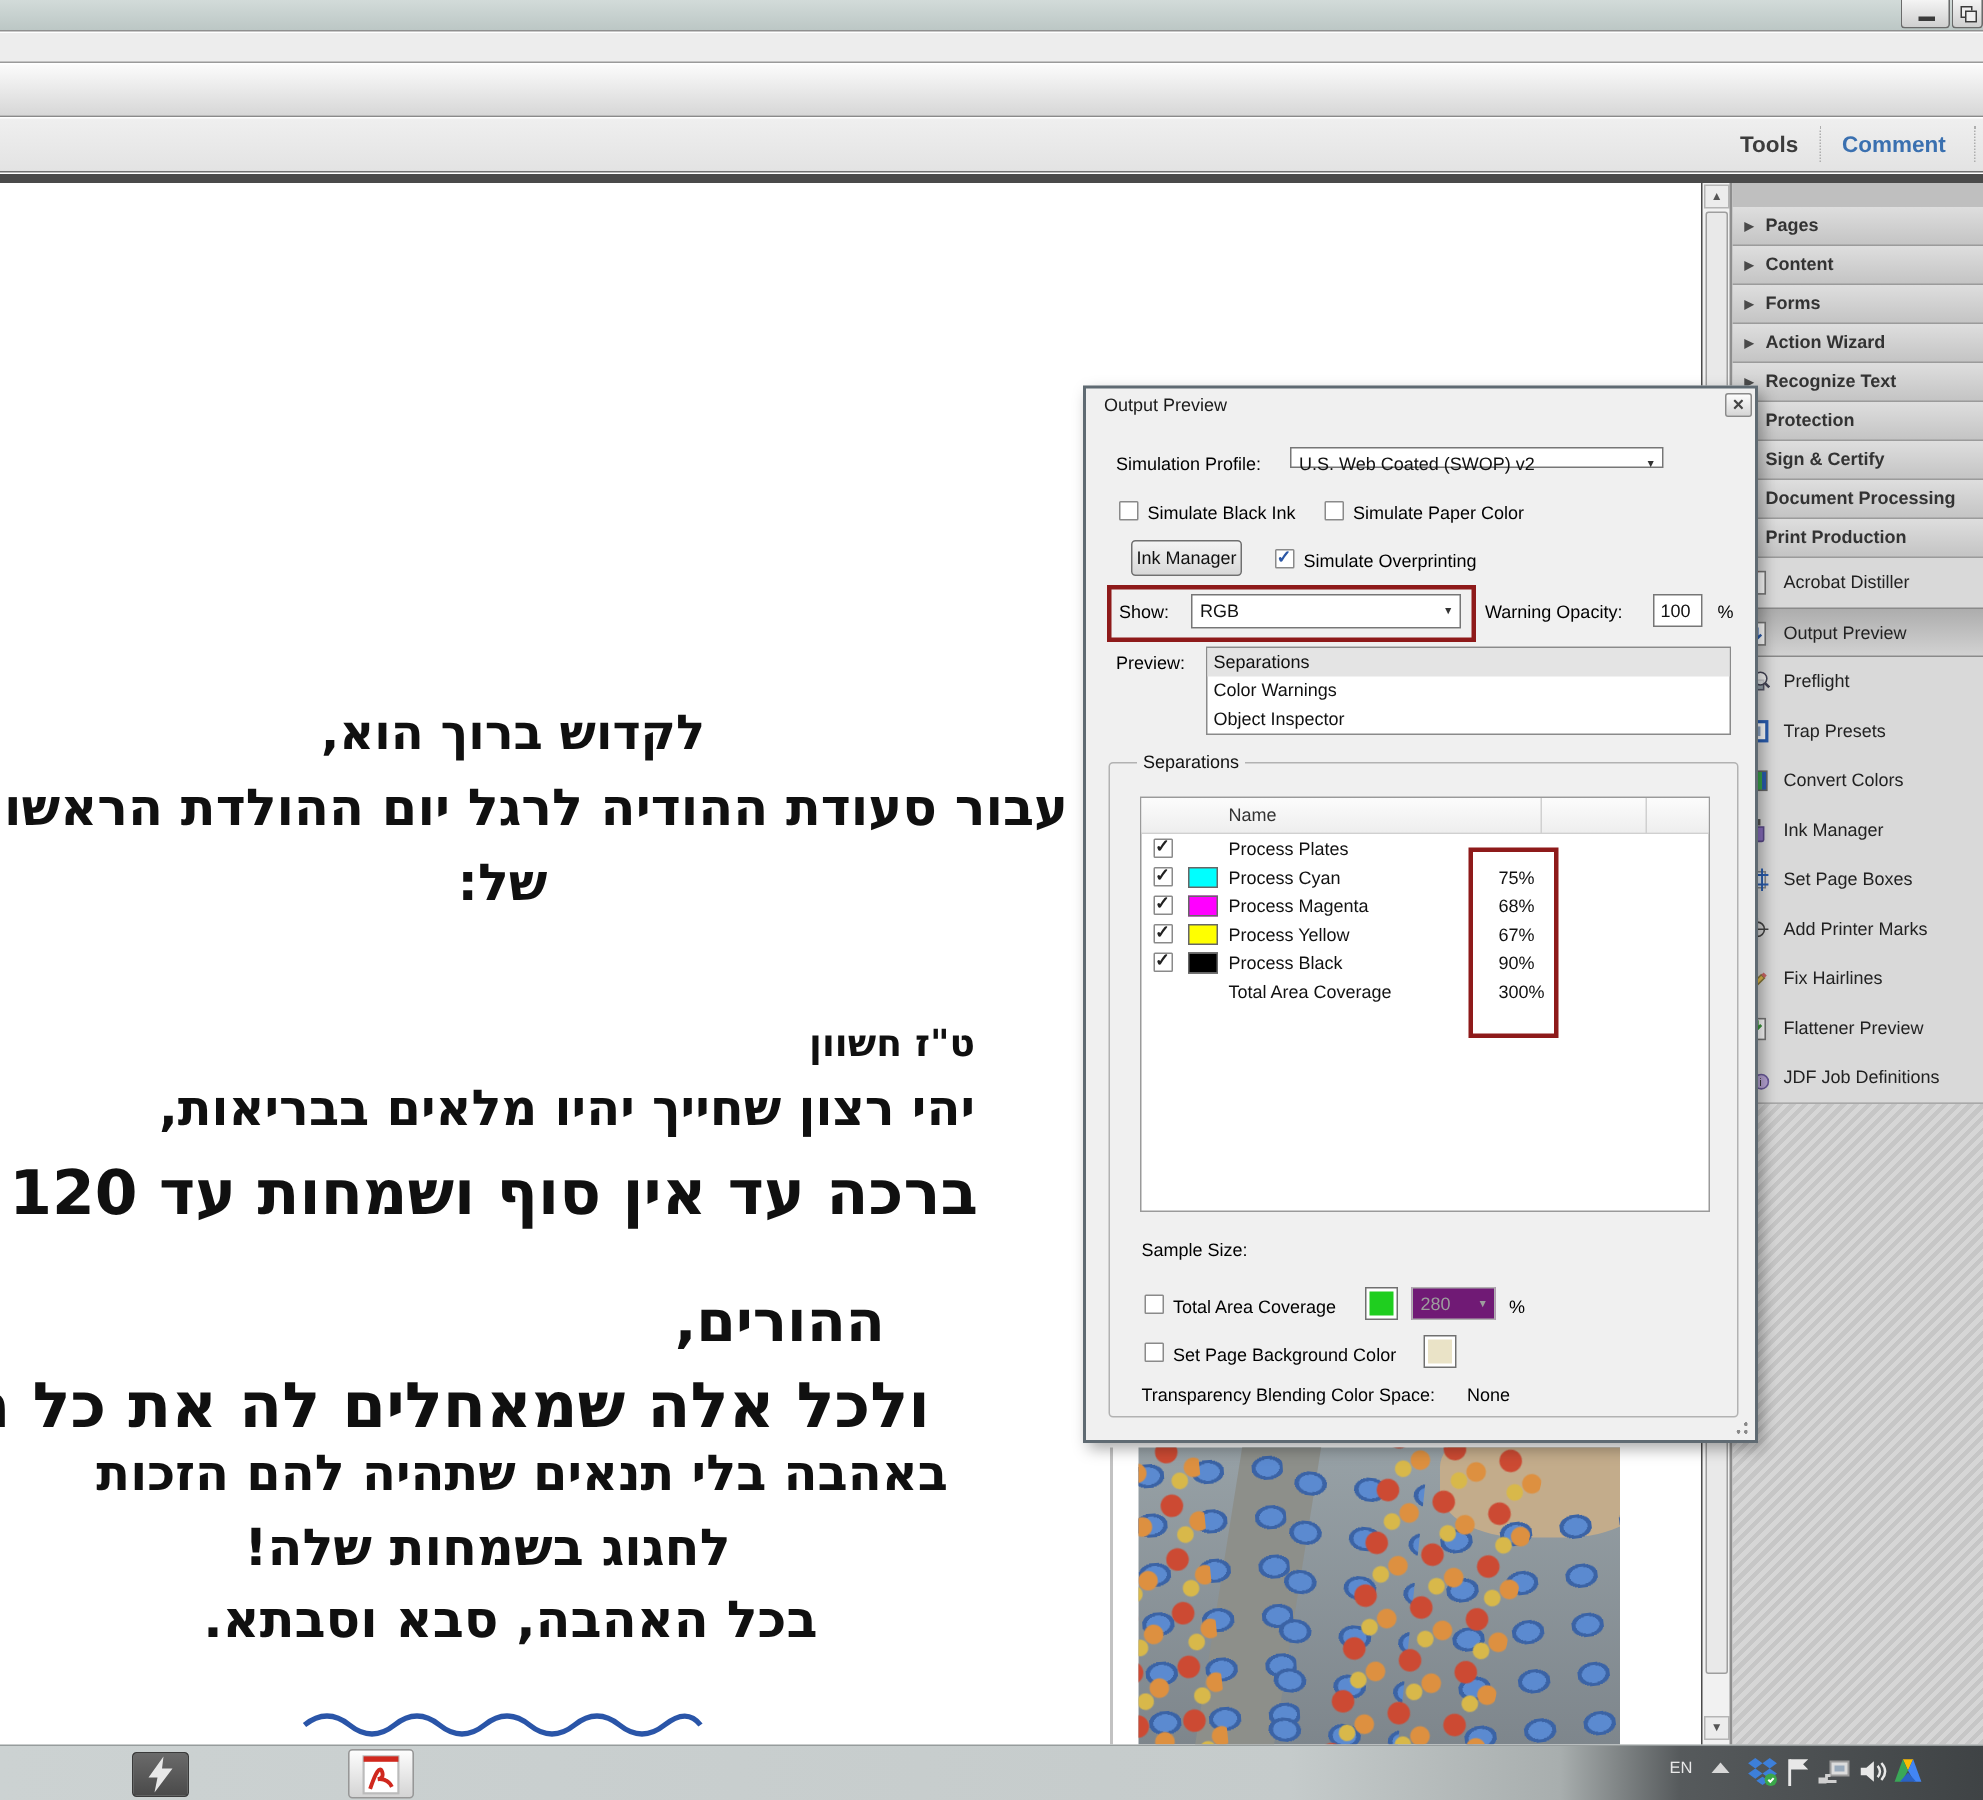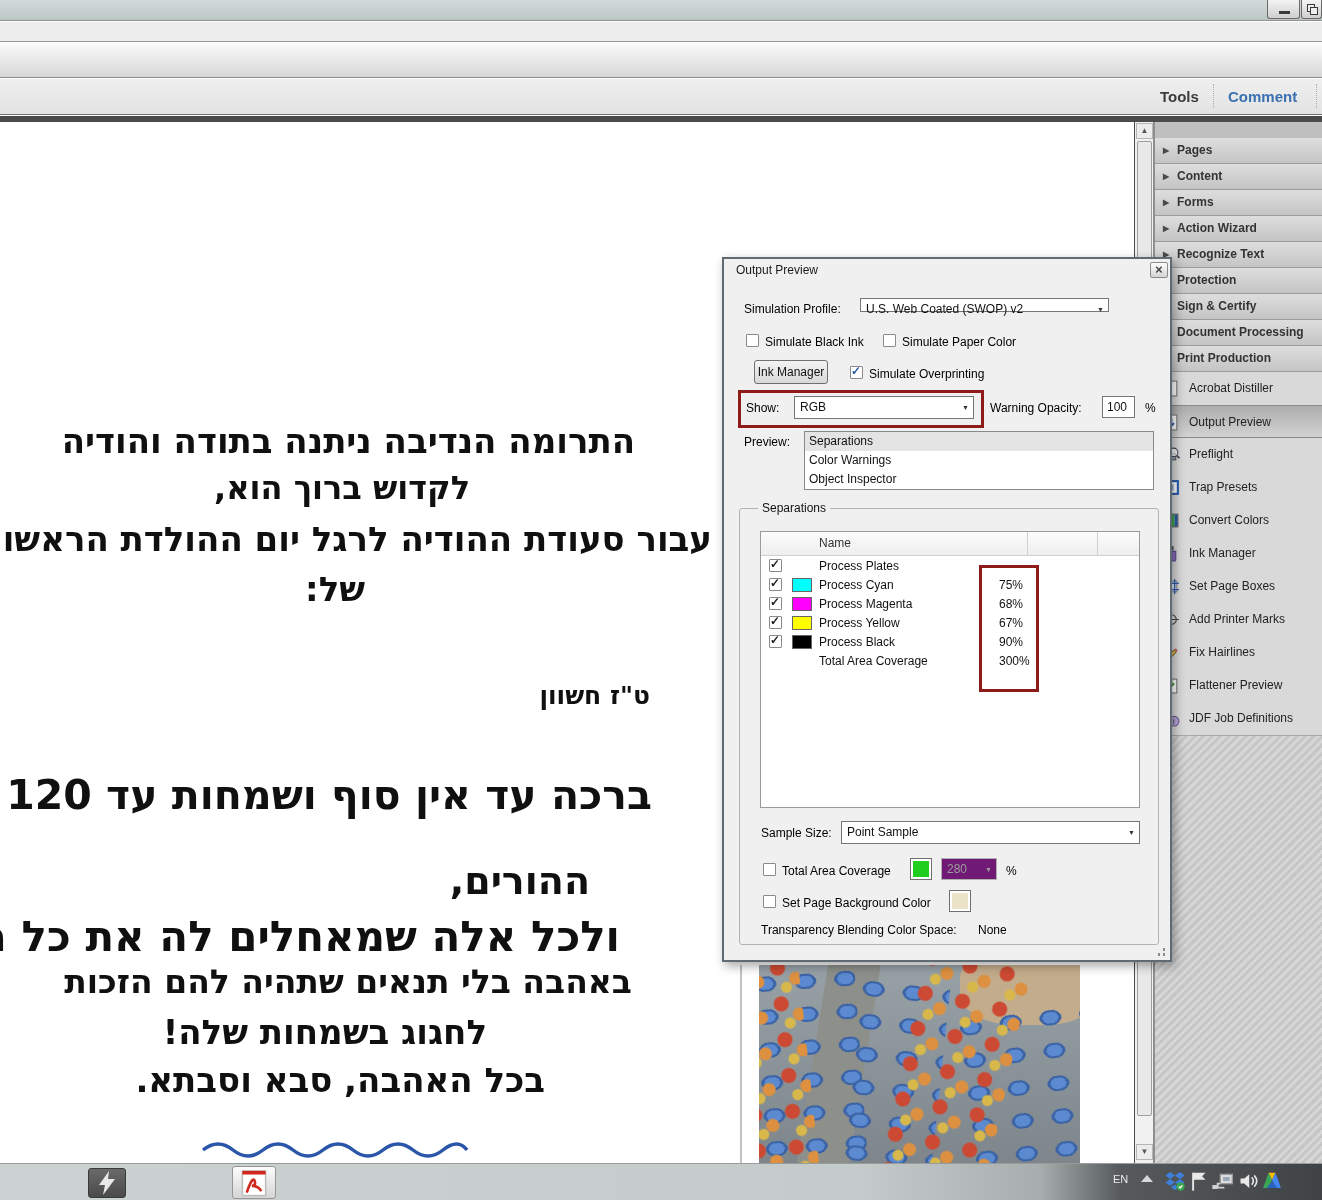--- a/index.html
+++ b/index.html
@@ -100,25 +100,25 @@
 <div class="abs menubar"></div>
 <div class="abs toolbar"></div>
 <div class="abs toolsbar"></div>
 <div class="abs tabtxt" style="left:1160px;top:88px;color:#3c3c3c">Tools</div>
 <div class="abs tabsep" style="left:1213px"></div>
 <div class="abs tabtxt" style="left:1228px;top:88px;color:#3a70b0">Comment</div>
 <div class="abs tabsep" style="left:1316px"></div>
 <div class="abs darkstrip"></div>
 
 <div class="abs docpane">
-  <div class="heb" style="right:499px;top:300px;font-size:34px">התרומה הנדיבה ניתנה בתודה והודיה</div>
   <div class="heb" style="right:664px;top:348px;font-size:32px">לקדוש ברוך הוא,</div>
   <div class="heb" style="right:422px;top:398px;font-size:34px">עבור סעודת ההודיה לרגל יום ההולדת הראשון</div>
   <div class="heb" style="right:769px;top:448px;font-size:34px">של:</div>
   <div class="heb" style="right:484px;top:560px;font-size:25px">ט"ז חשוון</div>
+  <div class="heb" style="right:484px;top:598px;font-size:33px">יהי רצון שחייך יהיו מלאים בבריאות,</div>
   <div class="heb" style="right:482px;top:650px;font-size:41px">ברכה עד אין סוף ושמחות עד 120 שנה.</div>
   <div class="heb" style="right:544px;top:738px;font-size:38px">ההורים,</div>
   <div class="heb" style="right:514px;top:791px;font-size:42px">ולכל אלה שמאחלים לה את כל הטוב,</div>
   <div class="heb" style="right:502px;top:841px;font-size:33px">באהבה בלי תנאים שתהיה להם הזכות</div>
   <div class="heb" style="right:647px;top:891px;font-size:34px">לחגוג בשמחות שלה!</div>
   <div class="heb" style="right:589px;top:939px;font-size:34px">בכל האהבה, סבא וסבתא.</div>
 
   <svg class="abs" style="left:200px;top:1018px" width="270" height="20">
     <path d="M3 10 q 15 -12 30 0 t 30 0 t 30 0 t 30 0 t 30 0 t 30 0 t 30 0 t 30 0 t 24 0" stroke="#2a55a8" stroke-width="3.5" fill="none"></path>
   </svg>
@@ -319,24 +319,20 @@
         <span class="tname">Process Black</span>
         <span class="tval">90%</span>
       </div>
       <div class="trow" style="top:120px">
         <span class="tname">Total Area Coverage</span>
         <span class="tval">300%</span>
       </div>
     </div>
 
     <div class="lbl" style="left:21px;top:317px">Sample Size:</div>
-    <div class="combo" style="left:101px;top:312px;width:299px;height:23px">
-      <span class="ct">Point Sample</span>
-      <span class="ca">▼</span>
-    </div>
 
     <span class="cb" style="left:23px;top:354px"></span>
     <div class="lbl" style="left:42px;top:355px">Total Area Coverage</div>
     <span class="swbtn" style="left:170px;top:349px">
         <span class="swin" style="background-color: rgb(31, 206, 31);"></span>
       </span>
     <div class="combo disabled" style="left:201px;top:349px;width:56px;height:22px">
       <span class="ct">280</span>
       <span class="ca">▼</span>
     </div>

